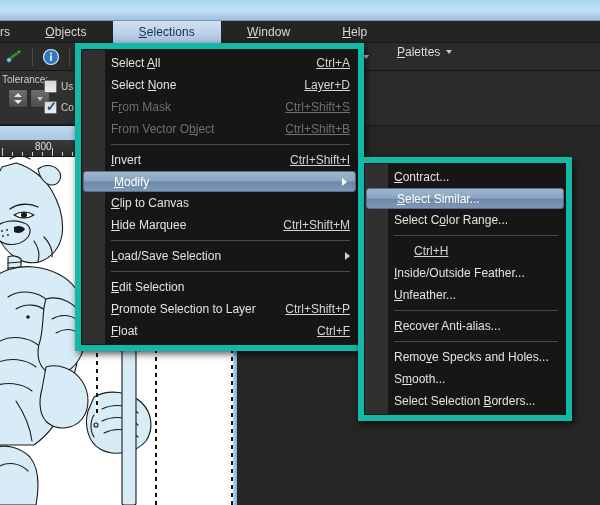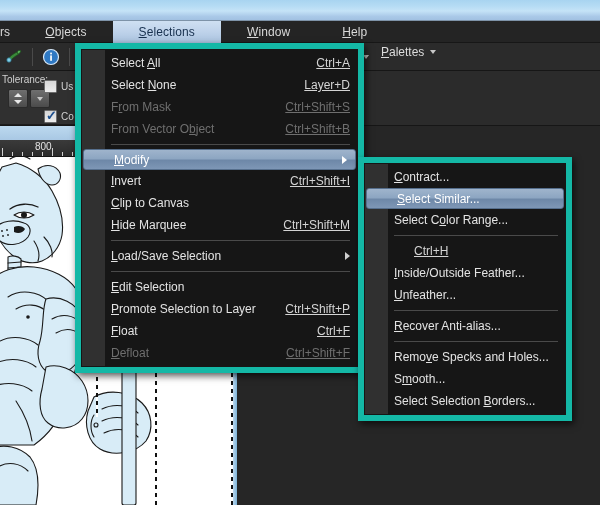--- a/index.html
+++ b/index.html
@@ -244,21 +244,21 @@
       <svg width="18" height="18" viewBox="0 0 18 18">
         <circle cx="7.5" cy="7.5" r="5.2" fill="none" stroke="#cfe3f2" stroke-width="1.6"></circle>
         <line x1="11.4" y1="11.4" x2="16" y2="16" stroke="#cfe3f2" stroke-width="2"></line>
         <line x1="4.8" y1="7.5" x2="10.2" y2="7.5" stroke="#cfe3f2" stroke-width="1.6"></line>
       </svg>
     </div>
     <div style="flex:1"></div>
     <div class="tb-caret" style="position:absolute;left:360px;top:2px;">
       <span class="caret-dn"></span>
     </div>
-    <div class="tb-palettes" style="position:absolute;left:376px;top:2px;">
+    <div class="tb-palettes" style="position:absolute;left:392px;top:2px;">
       <span><span class="mnem">P</span><span id="palettes-rest">alettes</span></span>
       <span class="caret-dn"></span>
     </div>
   </div>
 
   <div class="optbar">
     <div class="opt-panel">
       <span class="opt-label">Tolerance:</span>
       <div class="spin-wrap">
         <div class="spin-box">
@@ -267,21 +267,21 @@
         </div>
         <div class="drop-box">
           <span class="caret-dn"></span>
         </div>
       </div>
     </div>
     <div class="chk-row" style="left:44px; top:9px;">
       <span class="chk-box"></span>
       <span>Us</span>
     </div>
-    <div class="chk-row" style="left:44px; top:39px;">
+    <div class="chk-row" style="left:44px; top:30px;">
       <span class="chk-box checked"></span>
       <span>Co</span>
     </div>
   </div>
 
   <div class="docarea">
 
     <div class="doc-titlebar"></div>
 
     <div class="ruler-h" id="ruler">
@@ -408,29 +408,29 @@
         </div>
         <div class="mi disabled">
           <span class="mi-label">F<span class="mnem">r</span>om Mask</span>
           <span class="mi-accel">Ctrl+Shift+S</span>
         </div>
         <div class="mi disabled">
           <span class="mi-label">From Vector O<span class="mnem">b</span>ject</span>
           <span class="mi-accel">Ctrl+Shift+B</span>
         </div>
         <div class="sep"></div>
+        <div class="mi">
+          <span class="mi-label"><span class="mnem">I</span>nvert</span>
+          <span class="mi-accel">Ctrl+Shift+I</span>
+        </div>
         <div class="mi hl">
           <span class="mi-label"><span class="mnem">M</span>odify</span>
           <span class="mi-arrow"></span>
         </div>
         <div class="mi">
-          <span class="mi-label"><span class="mnem">I</span>nvert</span>
-          <span class="mi-accel">Ctrl+Shift+I</span>
-        </div>
-        <div class="mi">
           <span class="mi-label"><span class="mnem">C</span>lip to Canvas</span>
         </div>
         <div class="mi">
           <span class="mi-label"><span class="mnem">H</span>ide Marquee</span>
           <span class="mi-accel">Ctrl+Shift+M</span>
         </div>
         <div class="sep"></div>
         <div class="mi">
           <span class="mi-label"><span class="mnem">L</span>oad/Save Selection</span>
           <span class="mi-arrow"></span>
@@ -439,24 +439,20 @@
         <div class="mi">
           <span class="mi-label"><span class="mnem">E</span>dit Selection</span>
         </div>
         <div class="mi">
           <span class="mi-label"><span class="mnem">P</span>romote Selection to Layer</span>
           <span class="mi-accel">Ctrl+Shift+P</span>
         </div>
         <div class="mi">
           <span class="mi-label"><span class="mnem">F</span>loat</span>
           <span class="mi-accel">Ctrl+F</span>
-        </div>
-        <div class="mi disabled">
-          <span class="mi-label"><span class="mnem">D</span>efloat</span>
-          <span class="mi-accel">Ctrl+Shift+F</span>
         </div>
       </div>
   </div>
 
   <div class="menu menu-sub">
     <div class="menu-gutter"></div>
     <div id="menu-sub-items" style="position:relative">
         <div class="mi">
           <span class="mi-label"><span class="mnem">C</span>ontract...</span>
         </div>

